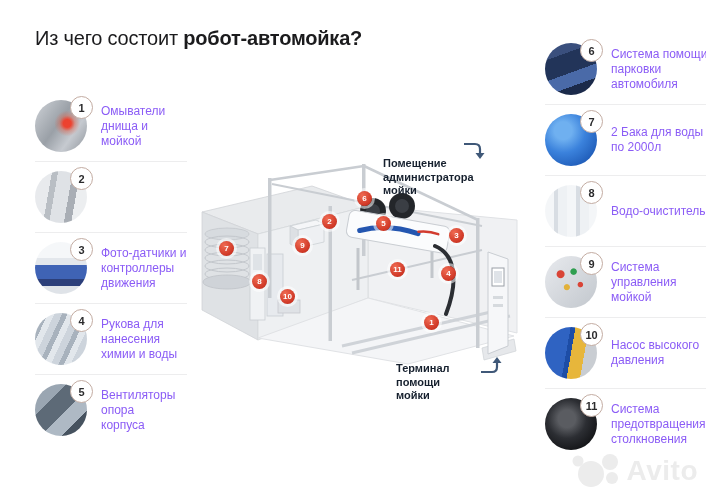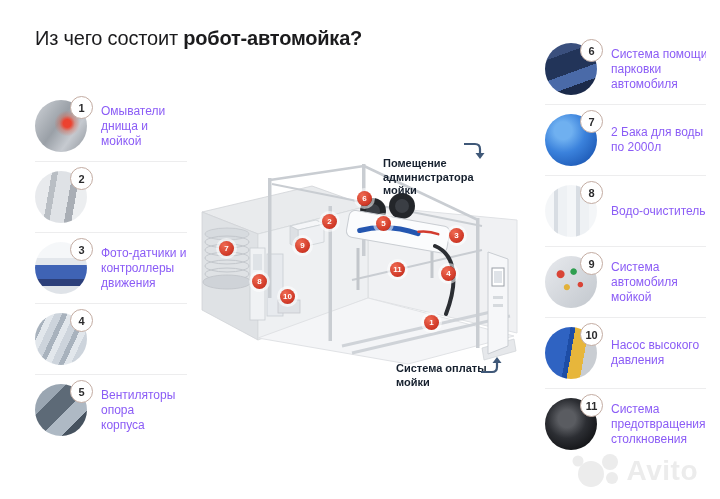--- a/index.html
+++ b/index.html
@@ -82,20 +82,23 @@
       </div>
       <div class="label">Фото-датчики и
 контроллеры
 движения</div>
     </div>
     <div class="row">
       <div class="photo-wrap">
         <div class="photo ph-4"></div>
         <span class="badge">4</span>
       </div>
+      <div class="label">Рукова для
+нанесения
+химии и воды</div>
     </div>
     <div class="row">
       <div class="photo-wrap">
         <div class="photo ph-5"></div>
         <span class="badge">5</span>
       </div>
       <div class="label">Вентиляторы опора
 корпуса</div>
     </div>
   </div>
@@ -123,21 +126,21 @@
         <div class="photo ph-8"></div>
         <span class="badge">8</span>
       </div>
       <div class="label">Водо-очиститель</div>
     </div>
     <div class="row">
       <div class="photo-wrap">
         <div class="photo ph-9"></div>
         <span class="badge">9</span>
       </div>
-      <div class="label">Система автомобиля
+      <div class="label">Система управления
 мойкой</div>
     </div>
     <div class="row">
       <div class="photo-wrap">
         <div class="photo ph-10"></div>
         <span class="badge">10</span>
       </div>
       <div class="label">Насос высокого
 давления</div>
     </div>
@@ -248,21 +251,21 @@
   <span class="marker" style="left:390px;top:262px">11</span>
 
   <div class="diagram-label lbl-admin">Помещение
 администратора
 мойки</div>
   <svg class="arrow arr-admin" width="24" height="24">
     <path d="M2,6 H13 Q18,6 18,11 V16" fill="none" stroke="#3f5878" stroke-width="2.2"></path>
     <polygon points="13.5,15 22.5,15 18,21" fill="#3f5878"></polygon>
   </svg>
 
-  <div class="diagram-label lbl-terminal">Система оплаты
+  <div class="diagram-label lbl-terminal">Терминал помощи
 мойки</div>
   <svg class="arrow arr-terminal" width="24" height="24">
     <path d="M2,18 H13 Q18,18 18,13 V8" fill="none" stroke="#3f5878" stroke-width="2.2"></path>
     <polygon points="13.5,9 22.5,9 18,3" fill="#3f5878"></polygon>
   </svg>
 
   <div class="watermark">
     <svg width="56" height="44">
       <circle cx="24" cy="25" r="13" fill="#ececec"></circle>
       <circle cx="43" cy="13" r="8" fill="#ececec"></circle>

